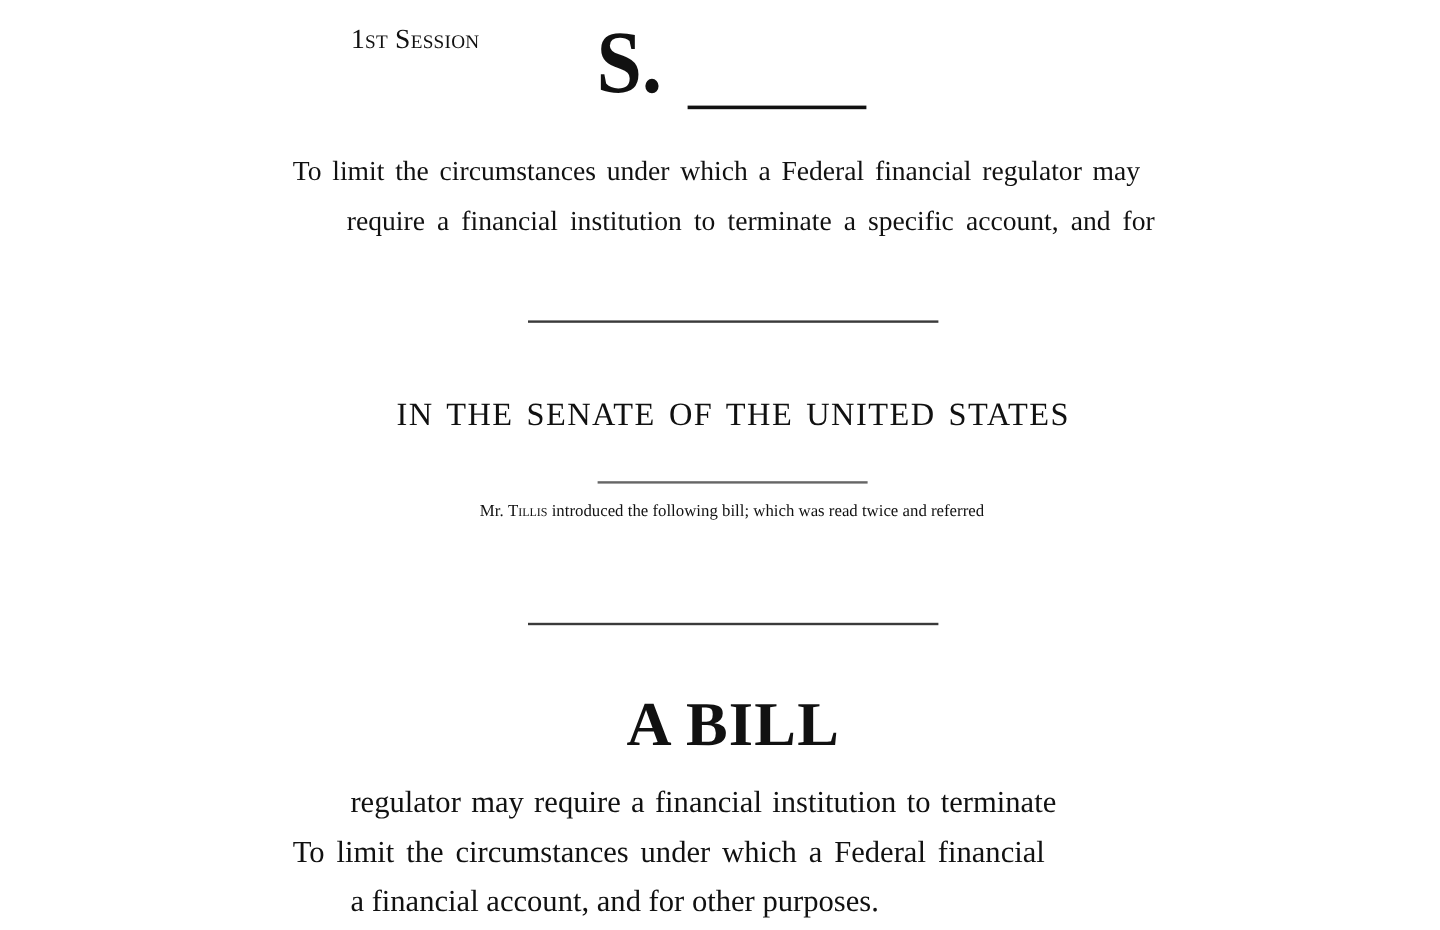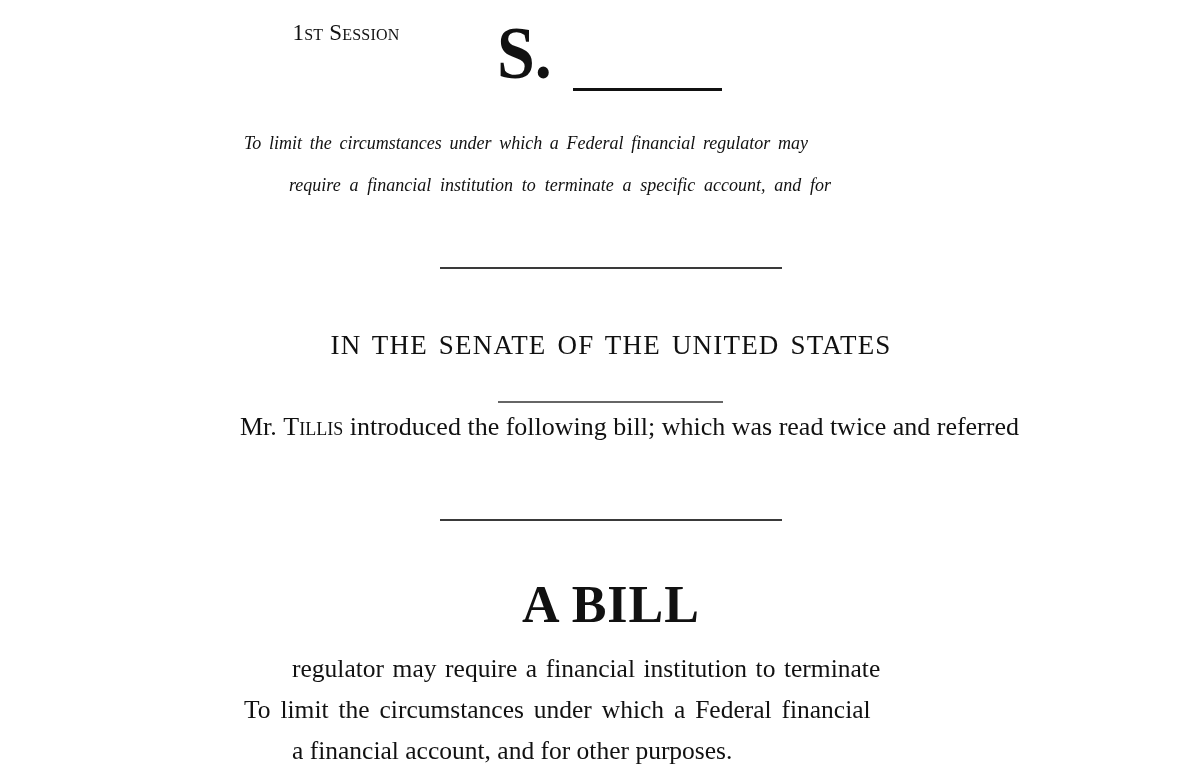--- a/index.html
+++ b/index.html
@@ -42,25 +42,24 @@
       top: 88px;
       width: 149px;
       height: 3px;
       background: #111;
     }
 
     .short-title {
       left: 244px;
       top: 130px;
       width: 736px;
-      font-size: 18px;
+      font-size: 23px;
       line-height: 26px;
       text-align: justify;
       text-align-last: left;
-      font-style: italic;
     }
     .short-title .line { display: block; white-space: nowrap; }
     .short-title .l1 { word-spacing: 3.2px; }
     .short-title .l2 { padding-left: 45px; word-spacing: 4.3px; margin-top: 16px; }
     .short-title .l3 { padding-left: 45px; }
 
     .rule {
       height: 2px;
       background: #3a3a3a;
     }
@@ -77,21 +76,21 @@
       line-height: 34px;
       letter-spacing: 1.2px;
       word-spacing: 3px;
     }
 
     .introduced {
       left: 240px;
       width: 740px;
       top: 413px;
       text-align: center;
-      font-size: 26px;
+      font-size: 14px;
       line-height: 27px;
     }
     .introduced .line { display: block; white-space: nowrap; }
     .committee-blank {
       display: inline-block;
       width: 226px;
       height: 2px;
       background: #777;
       vertical-align: 0px;
       margin-left: 6px;

